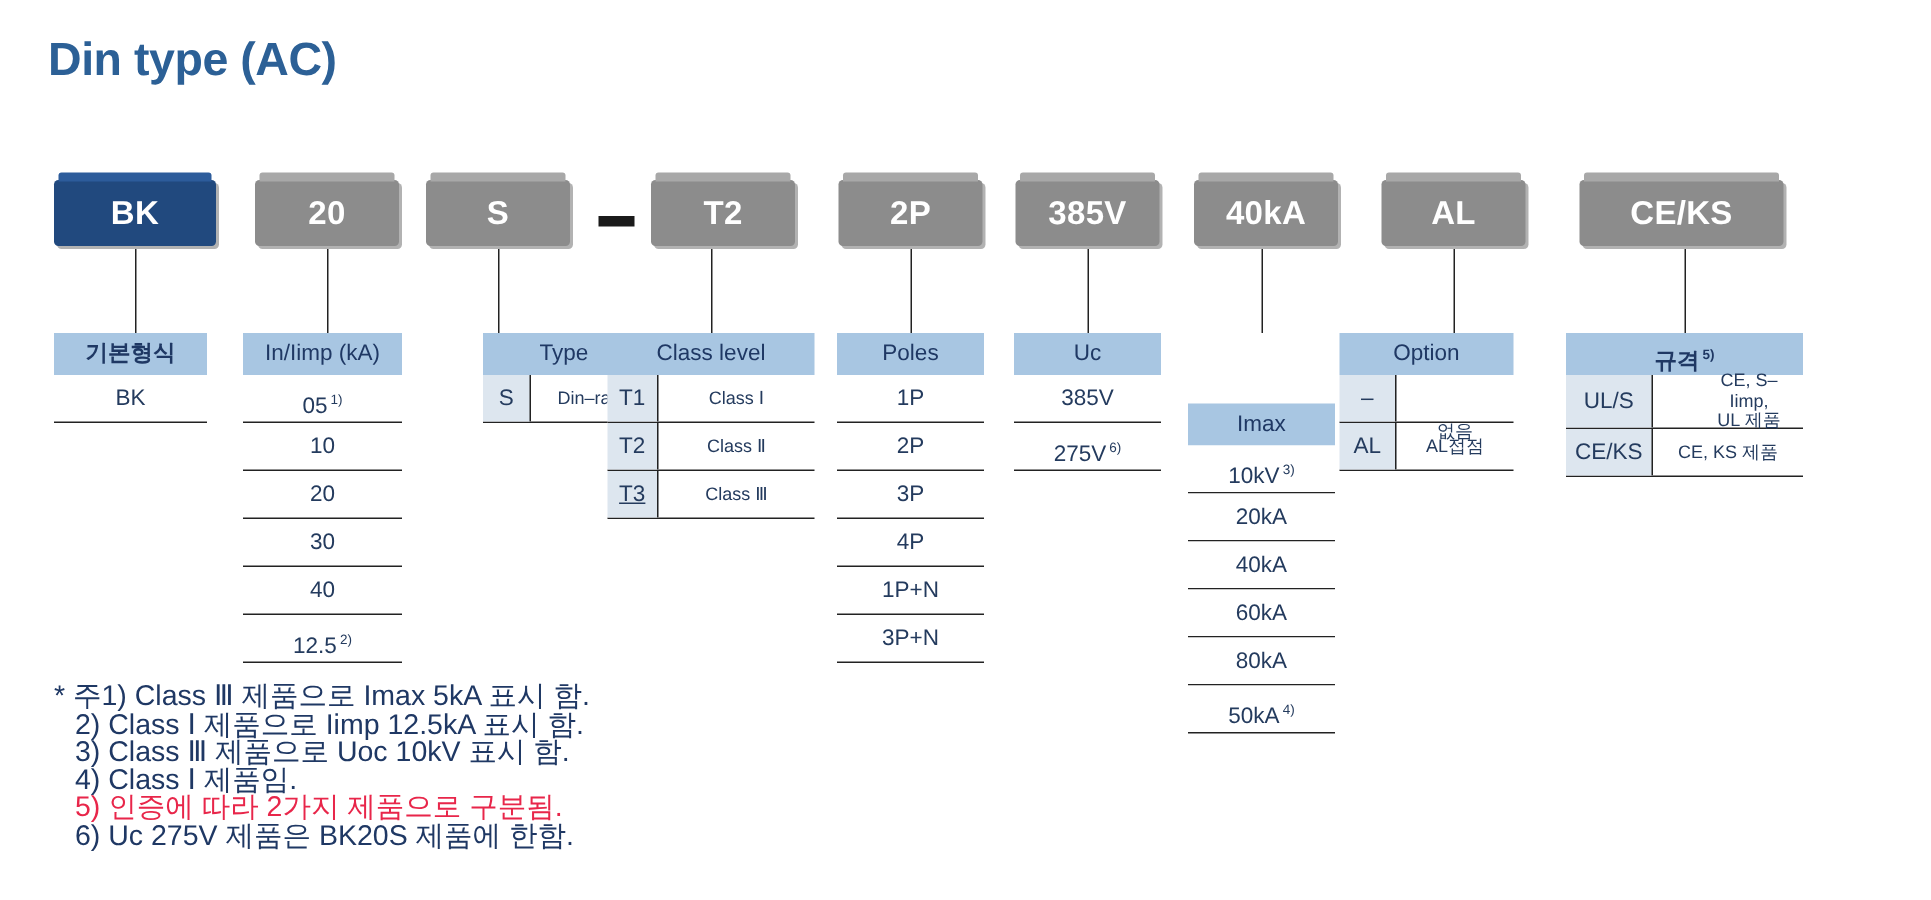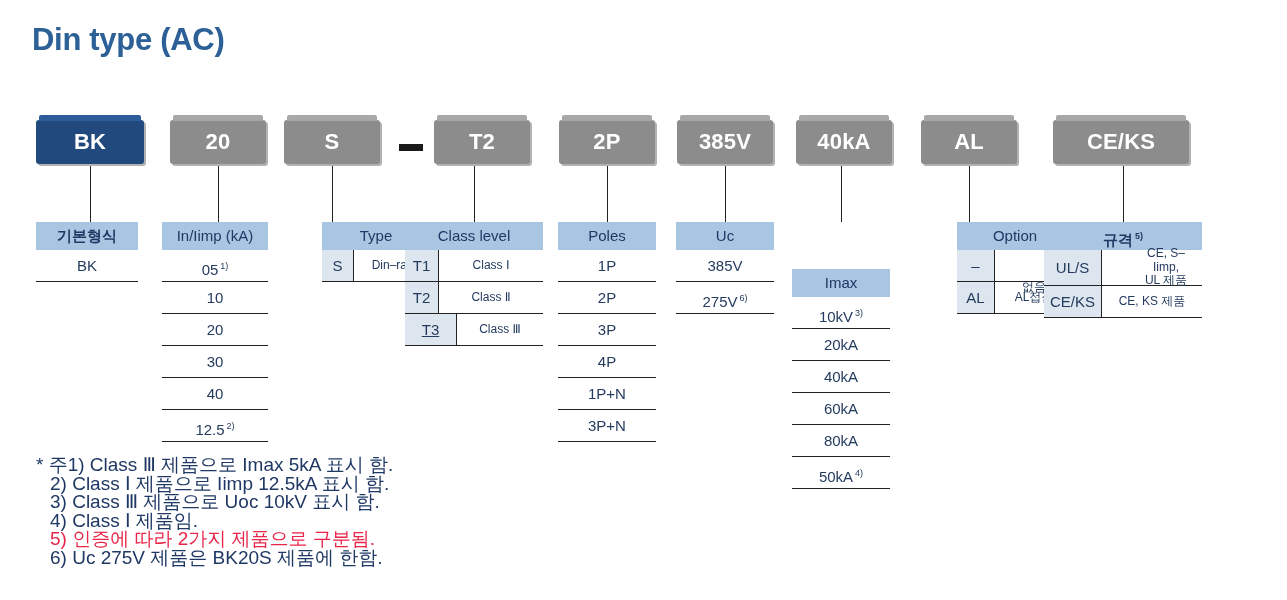--- a/index.html
+++ b/index.html
@@ -230,21 +230,21 @@
       <div class="col-header"><span>Class level</span></div>
       <div class="pair-row" style="height: 32px;">
         <div class="pair-code" style="width: 34px;">T1</div>
         <div class="pair-desc" style="white-space: pre-line;">Class Ⅰ</div>
       </div>
       <div class="pair-row" style="height: 32px;">
         <div class="pair-code" style="width: 34px;">T2</div>
         <div class="pair-desc" style="white-space: pre-line;">Class Ⅱ</div>
       </div>
       <div class="pair-row" style="height: 32px;">
-        <div class="pair-code" style="width: 52px; text-decoration: underline;">T3</div>
+        <div class="pair-code" style="width: 34px; text-decoration: underline;">T3</div>
         <div class="pair-desc" style="white-space: pre-line;">Class Ⅲ</div>
       </div>
     </div>
     <div class="column" style="left: 558px; width: 98px;">
       <div class="col-header"><span>Poles</span></div>
       <div class="val-row"><span>1P</span></div>
       <div class="val-row"><span>2P</span></div>
       <div class="val-row"><span>3P</span></div>
       <div class="val-row"><span>4P</span></div>
       <div class="val-row"><span>1P+N</span></div>
@@ -257,21 +257,21 @@
     </div>
     <div class="column" style="left: 792px; width: 98px; margin-top: 47px;">
       <div class="col-header"><span>Imax</span></div>
       <div class="val-row"><span>10kV</span><sup>3)</sup></div>
       <div class="val-row"><span>20kA</span></div>
       <div class="val-row"><span>40kA</span></div>
       <div class="val-row"><span>60kA</span></div>
       <div class="val-row"><span>80kA</span></div>
       <div class="val-row"><span>50kA</span><sup>4)</sup></div>
     </div>
-    <div class="column" style="left: 957px; width: 116px;">
+    <div class="column" style="left: 893px; width: 116px;">
       <div class="col-header"><span>Option</span></div>
       <div class="pair-row" style="height: 32px;">
         <div class="pair-code" style="width: 38px;">–</div>
         <div class="pair-desc" style="white-space: pre-line; margin-top: 38px;">없음</div>
       </div>
       <div class="pair-row" style="height: 32px;">
         <div class="pair-code" style="width: 38px;">AL</div>
         <div class="pair-desc" style="white-space: pre-line;">AL접점</div>
       </div>
     </div>

